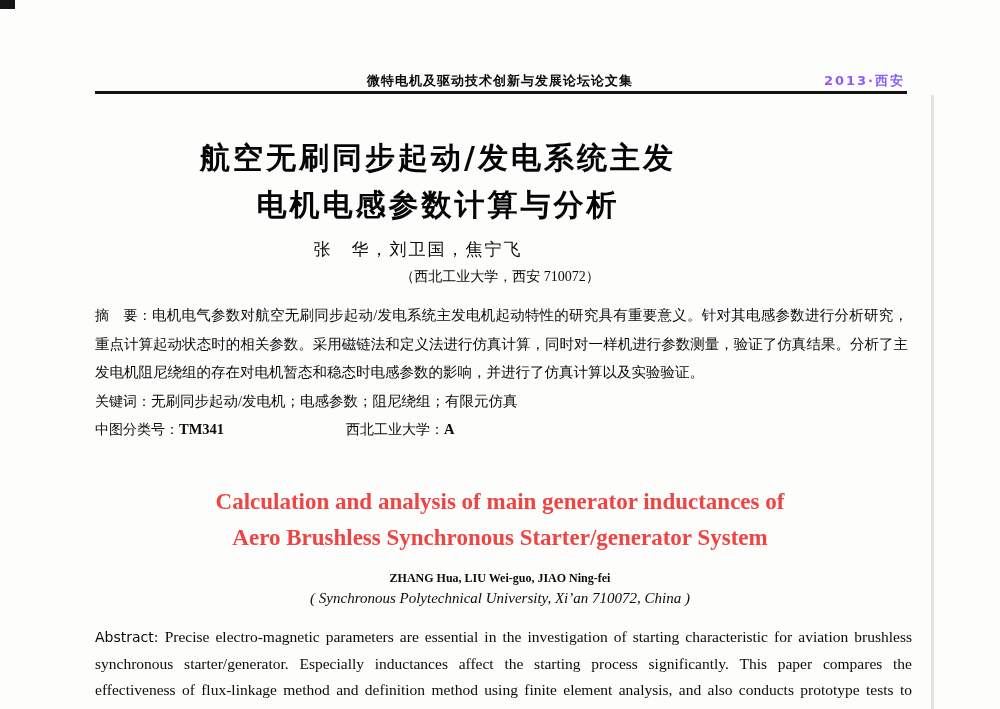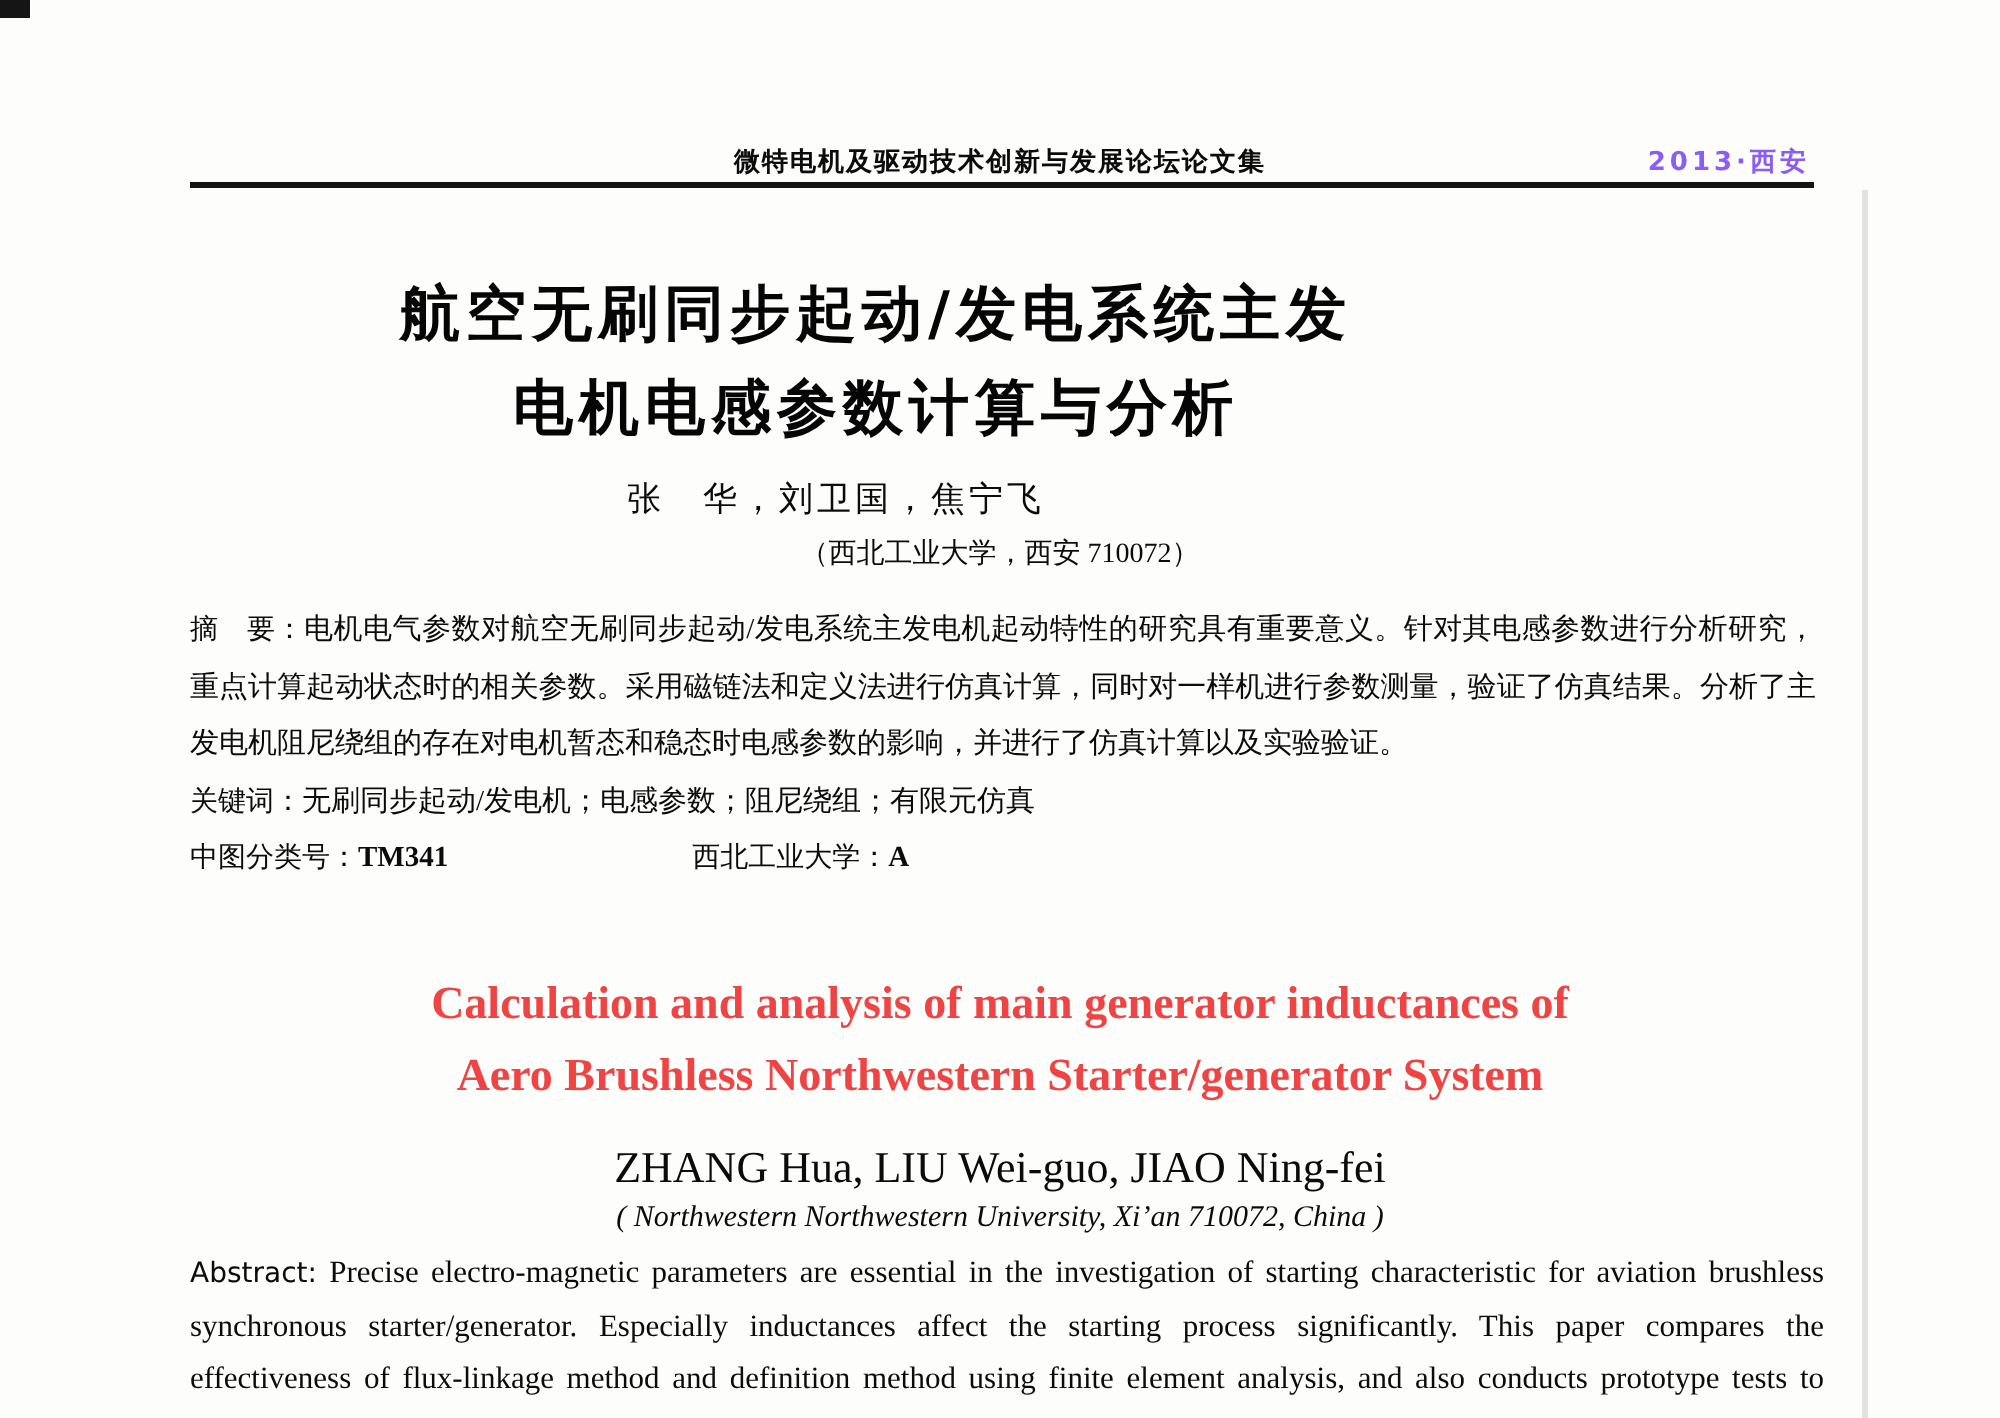--- a/index.html
+++ b/index.html
@@ -79,21 +79,21 @@
     position: absolute; top: 484px; left: 0; width: 1000px;
     text-align: center;
   }
   .en-title {
     margin: 0;
     font-family: "Liberation Serif", serif;
     font-weight: bold; font-size: 23px; line-height: 36px;
     color: #ef4444;
   }
   .en-authors {
-    margin-top: 15px; font-size: 22px;
+    margin-top: 15px; font-size: 12px; font-weight: bold;
   }
   .en-affil {
     margin-top: 4px; font-size: 15px; font-style: italic;
   }
   .en-abstract {
     position: absolute; top: 624px; left: 95px; width: 817px;
     font-size: 15.5px; line-height: 26.5px;
     text-align: justify;
   }
   .en-abstract p { margin: 0; }
@@ -123,23 +123,23 @@
 
   <div class="cn-meta">
     <p><span class="label-b">摘　要：</span><span>电机电气参数对航空无刷同步起动/发电系统主发电机起动特性的研究具有重要意义。针对其电感参数进行分析研究，重点计算起动状态时的相关参数。采用磁链法和定义法进行仿真计算，同时对一样机进行参数测量，验证了仿真结果。分析了主发电机阻尼绕组的存在对电机暂态和稳态时电感参数的影响，并进行了仿真计算以及实验验证。</span></p>
     <p><span class="label-b">关键词：</span><span>无刷同步起动/发电机；电感参数；阻尼绕组；有限元仿真</span></p>
     <p class="clc-line"><span class="label-b">中图分类号：</span><span class="clc-value">TM341</span><span class="label-b clc-group2">西北工业大学：</span><span class="clc-value">A</span></p>
   </div>
 
   <div class="en-head">
     <h2 class="en-title">
       <span>Calculation and analysis of main generator inductances of</span><br>
-      <span>Aero Brushless Northwestern Starter/generator System</span>
+      <span>Aero Brushless Synchronous Starter/generator System</span>
     </h2>
     <div class="en-authors">ZHANG Hua, LIU Wei-guo, JIAO Ning-fei</div>
-    <div class="en-affil">( Northwestern Northwestern University, Xi’an 710072, China )</div>
+    <div class="en-affil">( Synchronous Polytechnical University, Xi’an 710072, China )</div>
   </div>
 
   <div class="en-abstract">
     <p><span class="label-b">Abstract:</span>&nbsp;<span>Precise electro-magnetic parameters are essential in the investigation of starting characteristic for aviation brushless synchronous starter/generator. Especially inductances affect the starting process significantly. This paper compares the effectiveness of flux-linkage method and definition method using finite element analysis, and also conducts prototype tests to verify the calculation results. The contribution of damping</span></p>
   </div>
 
 </div>
 
 </body></html>

